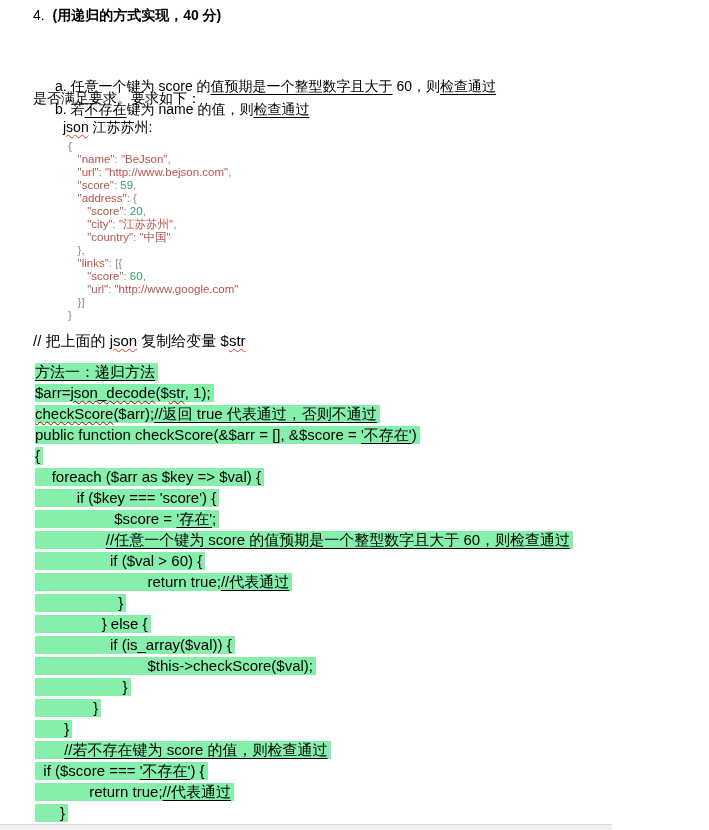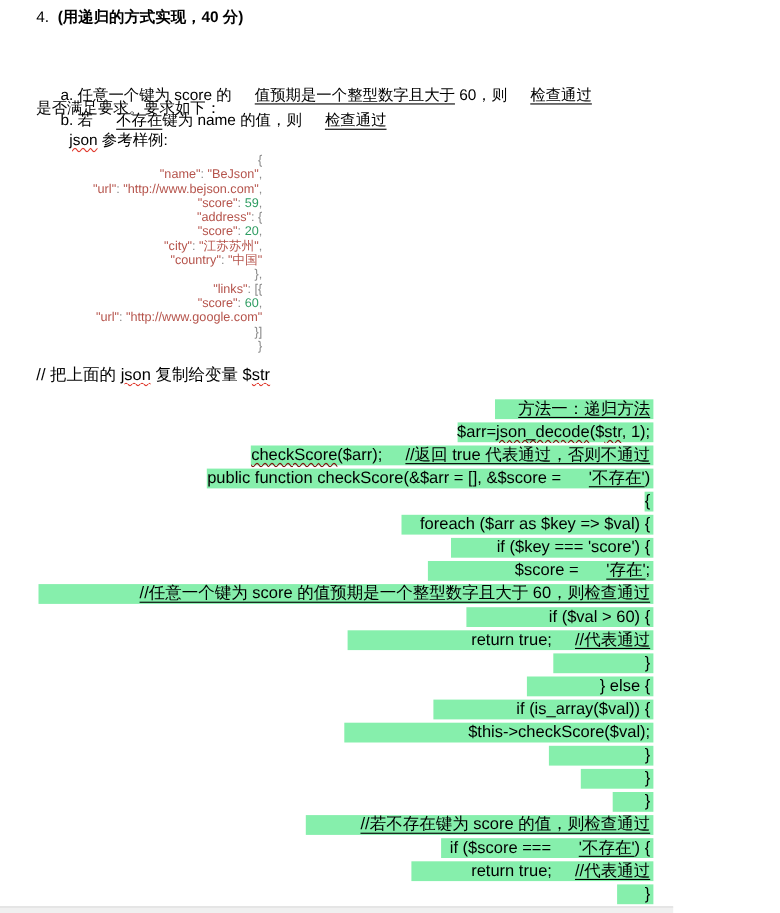--- a/index.html
+++ b/index.html
@@ -1,23 +1,23 @@
 <!DOCTYPE html>
 <html><head>
 <meta charset="utf-8">
 <style>
   html,body{margin:0;padding:0;background:#ffffff;}
   body{width:709px;height:830px;font-family:"Liberation Sans",sans-serif;color:#000;}
-  .page{position:relative;width:612px;height:830px;background:#fff;overflow:hidden;text-align:right;}
+  .page{position:relative;width:612px;height:830px;background:#fff;overflow:hidden;}
   .abs{position:absolute;white-space:pre;}
   .t14{font-size:14px;line-height:17px;}
   .t15{font-size:15px;line-height:18px;}
   
   .b{font-weight:bold;}
-  .u{text-decoration:underline;text-decoration-thickness:1px;text-underline-offset:3px;padding-left:21px;}
+  .u{text-decoration:underline;text-decoration-thickness:1px;text-underline-offset:3px;}
   .sq{text-decoration:underline;text-decoration-style:wavy;text-decoration-color:#e03a2e;text-decoration-thickness:1px;text-underline-offset:2px;}
   .sqd{text-decoration:underline;text-decoration-style:wavy;text-decoration-color:#7d120c;text-decoration-thickness:1px;text-underline-offset:2px;}
   .k{color:#b5534b;}
   .n{color:#2f9d63;}
   .p{color:#8a8a8a;}
   
   #json-block{font-size:11.5px;line-height:13px;}
   #json-block .line{height:13px;}
   
   #code-block{font-size:15px;}
@@ -34,21 +34,21 @@
 
   <div class="abs t14 plain" style="left:33px;top:7px;"><div class="line"><span class="bar"><span>4.  </span><span class="b">(用递归的方式实现，40 分)</span></span></div></div>
 
 
   <div class="abs t14 plain" style="left:33px;top:54px;margin-top:36px;"><div class="line"><span class="bar"><span>是否满足要求。要求如下：</span></span></div></div>
 
   <div class="abs t14 plain" style="left:55px;top:78px;"><div class="line"><span class="bar"><span>a. 任意一个键为 score 的</span><span class="u">值预期是一个整型数字且大于</span><span> 60，则</span><span class="u">检查通过</span></span></div></div>
 
   <div class="abs t14 plain" style="left:55px;top:101px;"><div class="line"><span class="bar"><span>b. 若</span><span class="u">不存在</span><span>键为 name 的值，则</span><span class="u">检查通过</span></span></div></div>
 
-  <div class="abs t14 plain" style="left:63px;top:119px;"><div class="line"><span class="bar"><span class="sq">json</span><span> 参考样例:</span></span></div></div>
+  <div class="abs t14 plain" style="left:63px;top:119px;"><div class="line"><span class="bar"><span class="sq">json</span><span> 江苏苏州:</span></span></div></div>
 
   <div id="json-block" class="abs plain" style="left:68px;top:140px;"><div class="line"><span class="bar"><span class="p">{</span></span></div><div class="line"><span class="bar"><span>   </span><span class="k">"name"</span><span class="p">: </span><span class="k">"BeJson"</span><span class="p">,</span></span></div><div class="line"><span class="bar"><span>   </span><span class="k">"url"</span><span class="p">: </span><span class="k">"http://www.bejson.com"</span><span class="p">,</span></span></div><div class="line"><span class="bar"><span>   </span><span class="k">"score"</span><span class="p">: </span><span class="n">59</span><span class="p">,</span></span></div><div class="line"><span class="bar"><span>   </span><span class="k">"address"</span><span class="p">: {</span></span></div><div class="line"><span class="bar"><span>      </span><span class="k">"score"</span><span class="p">: </span><span class="n">20</span><span class="p">,</span></span></div><div class="line"><span class="bar"><span>      </span><span class="k">"city"</span><span class="p">: </span><span class="k">"江苏苏州"</span><span class="p">,</span></span></div><div class="line"><span class="bar"><span>      </span><span class="k">"country"</span><span class="p">: </span><span class="k">"中国"</span></span></div><div class="line"><span class="bar"><span class="p">   },</span></span></div><div class="line"><span class="bar"><span>   </span><span class="k">"links"</span><span class="p">: [{</span></span></div><div class="line"><span class="bar"><span>      </span><span class="k">"score"</span><span class="p">: </span><span class="n">60</span><span class="p">,</span></span></div><div class="line"><span class="bar"><span>      </span><span class="k">"url"</span><span class="p">: </span><span class="k">"http://www.google.com"</span></span></div><div class="line"><span class="bar"><span class="p">   }]</span></span></div><div class="line"><span class="bar"><span class="p">}</span></span></div></div>
 
   <div class="abs t15 plain" style="left:33px;top:332px;"><div class="line"><span class="bar"><span>// 把上面的 </span><span class="sq">json</span><span> 复制给变量 $</span><span class="sq">str</span></span></div></div>
 
   <div id="code-block" class="abs" style="left:35px;top:363px;"><div class="line"><span class="bar"><span class="u">方法一：递归方法</span></span></div><div class="line"><span class="bar"><span>$arr=</span><span class="sqd">json_decode</span><span>($</span><span class="sqd">str</span><span>, 1);</span></span></div><div class="line"><span class="bar"><span class="sqd">checkScore</span><span>($arr);</span><span class="u">//返回 true 代表通过，否则不通过</span></span></div><div class="line"><span class="bar"><span>public function checkScore(&amp;$arr = [], &amp;$score = </span><span class="u">'不存在'</span><span>)</span></span></div><div class="line"><span class="bar"><span>{</span></span></div><div class="line"><span class="bar"><span>    foreach ($arr as $key =&gt; $val) {</span></span></div><div class="line"><span class="bar"><span>          if ($key === 'score') {</span></span></div><div class="line"><span class="bar"><span>                   $score = </span><span class="u">'存在'</span><span>;</span></span></div><div class="line"><span class="bar"><span>                 </span><span class="u">//任意一个键为 score 的值预期是一个整型数字且大于 60，则检查通过</span></span></div><div class="line"><span class="bar"><span>                  if ($val &gt; 60) {</span></span></div><div class="line"><span class="bar"><span>                           return true;</span><span class="u">//代表通过</span></span></div><div class="line"><span class="bar"><span>                    }</span></span></div><div class="line"><span class="bar"><span>                } else {</span></span></div><div class="line"><span class="bar"><span>                  if (is_array($val)) {</span></span></div><div class="line"><span class="bar"><span>                           $this-&gt;checkScore($val);</span></span></div><div class="line"><span class="bar"><span>                     }</span></span></div><div class="line"><span class="bar"><span>              }</span></span></div><div class="line"><span class="bar"><span>       }</span></span></div><div class="line"><span class="bar"><span>       </span><span class="u">//若不存在键为 score 的值，则检查通过</span></span></div><div class="line"><span class="bar"><span>  if ($score === </span><span class="u">'不存在'</span><span>) {</span></span></div><div class="line"><span class="bar"><span>             return true;</span><span class="u">//代表通过</span></span></div><div class="line"><span class="bar"><span>      }</span></span></div></div>
 
   <div class="bottom-strip"></div>
 
 </div>

